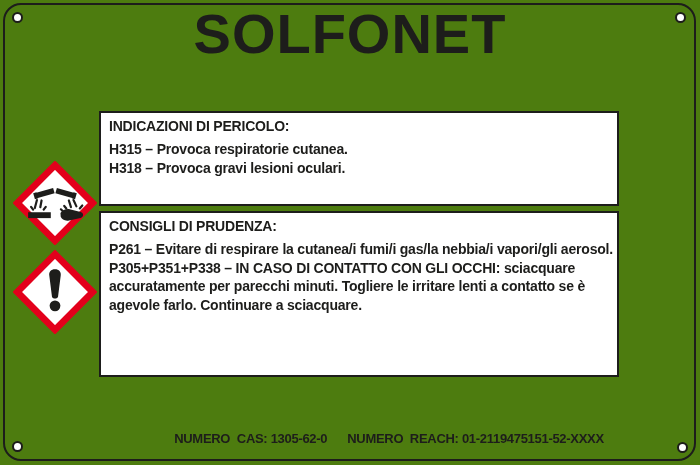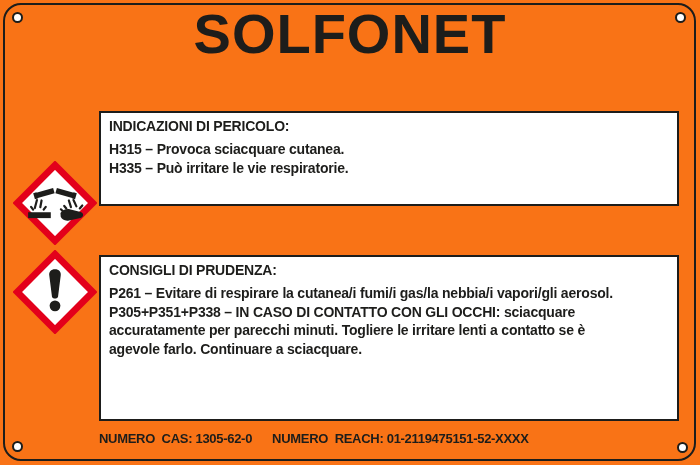--- a/index.html
+++ b/index.html
@@ -3,21 +3,21 @@
 <meta charset="utf-8">
 <style>
   :root{
     --picto-red:#e3001b;
     --ink:#1d1d1b;
   }
   *{margin:0;padding:0;box-sizing:border-box;}
   html,body{width:700px;height:465px;background:#fff;overflow:hidden;}
   body{font-family:"Liberation Sans","DejaVu Sans",sans-serif;color:var(--ink);}
 
-  .sign{position:relative;width:700px;height:465px;background:#f97316;}
+  .sign{position:relative;width:700px;height:465px;background:#4d7c0f;}
 
   .panel-border{
     position:absolute;left:3px;top:3px;right:4px;bottom:4px;
     border:2.5px solid var(--ink);
     border-radius:18px;
   }
 
   .hole{
     position:absolute;width:11px;height:11px;border-radius:50%;
     border:2px solid var(--ink);background:#fff;
@@ -35,39 +35,39 @@
   }
 
   .picto{position:absolute;width:84px;height:84px;}
   .picto-corrosive{left:13px;top:161px;}
   .picto-exclaim{left:13px;top:250px;}
   .diamond{fill:#fff;stroke:var(--picto-red);stroke-width:8;}
   .art{fill:var(--ink);}
   .art-line{stroke:var(--ink);stroke-width:2.6;fill:none;stroke-linecap:round;}
 
   .box{
-    position:absolute;left:99px;width:580px;
+    position:absolute;left:99px;width:520px;
     border:2px solid var(--ink);background:#fff;
     padding:4px 8px 0 8px;
   }
   .box-hazard{top:111px;height:95px;}
-  .box-precaution{top:211px;height:166px;margin-top:44px;}
+  .box-precaution{top:211px;height:166px;}
 
   .box-heading{
     font-size:14px;font-weight:bold;letter-spacing:-0.2px;
     line-height:19px;margin-bottom:4px;white-space:pre;
   }
   .statement{
     font-size:14px;font-weight:bold;letter-spacing:-0.2px;
     line-height:18.5px;white-space:pre;
   }
 
   .footer{
     position:absolute;left:99px;top:431px;width:580px;
-    display:flex;justify-content:flex-start;gap:20px;
+    display:flex;justify-content:center;gap:20px;
   }
   .footer-item{
     font-size:13px;font-weight:bold;letter-spacing:-0.3px;
     line-height:16px;white-space:pre;
   }
 </style>
 </head>
 <body>
 
 <div class="sign">
@@ -115,22 +115,22 @@
   </svg>
 
   <svg class="picto picto-exclaim" viewBox="0 0 100 100">
     <path class="diamond" d="M50 5 L95 50 L50 95 L5 50 Z"></path>
     <path class="art" d="M50 23c-4.8 0-7.4 3-6.8 7.5l3.2 25.2c.35 2.9 6.85 2.9 7.2 0l3.2-25.2C57.4 26 54.8 23 50 23z"></path>
     <circle class="art" cx="50" cy="66.5" r="6.4"></circle>
   </svg>
 
   <div class="box box-hazard">
     <div class="box-heading">INDICAZIONI DI PERICOLO:</div>
-    <div class="statement">H315 – Provoca sciacquare cutanea.</div>
-    <div class="statement">H335 – Può irritare le vie respiratorie.</div>
+    <div class="statement">H315 – Provoca respiratorie cutanea.</div>
+    <div class="statement">H318 – Provoca gravi lesioni oculari.</div>
   </div>
 
   <div class="box box-precaution">
     <div class="box-heading">CONSIGLI DI PRUDENZA:</div>
     <div class="statement">P261 – Evitare di respirare la cutanea/i fumi/i gas/la nebbia/i vapori/gli aerosol.</div>
     <div class="statement">P305+P351+P338 – IN CASO DI CONTATTO CON GLI OCCHI: sciacquare
 accuratamente per parecchi minuti. Togliere le irritare lenti a contatto se è
 agevole farlo. Continuare a sciacquare.</div>
   </div>
 

